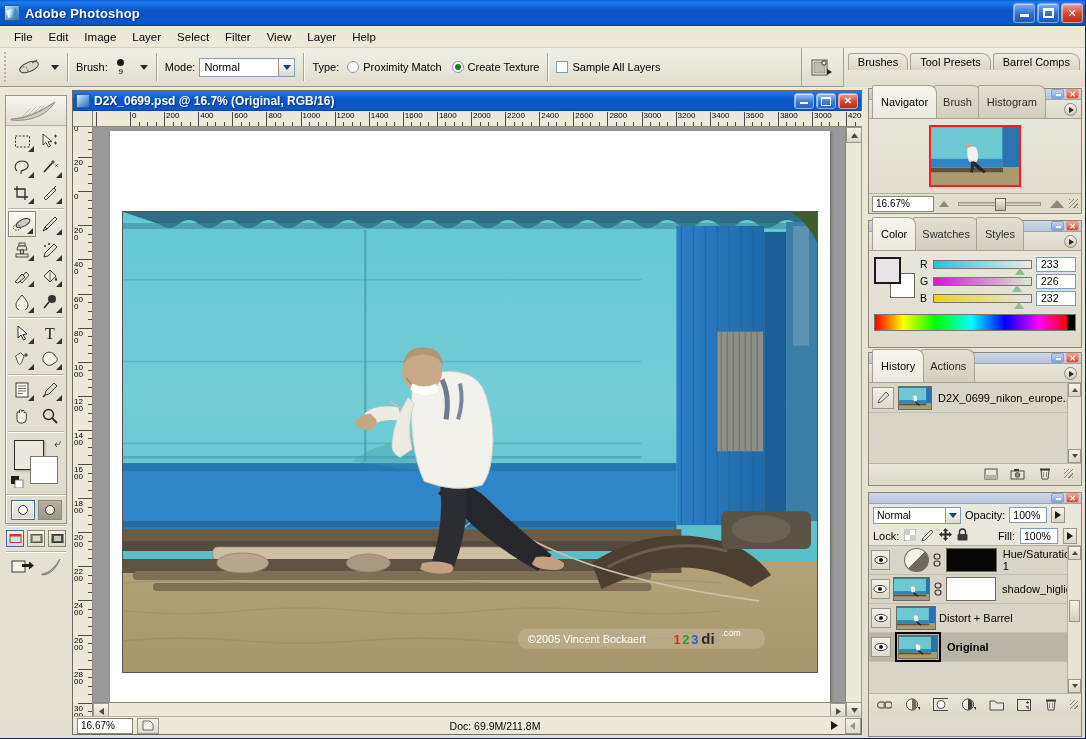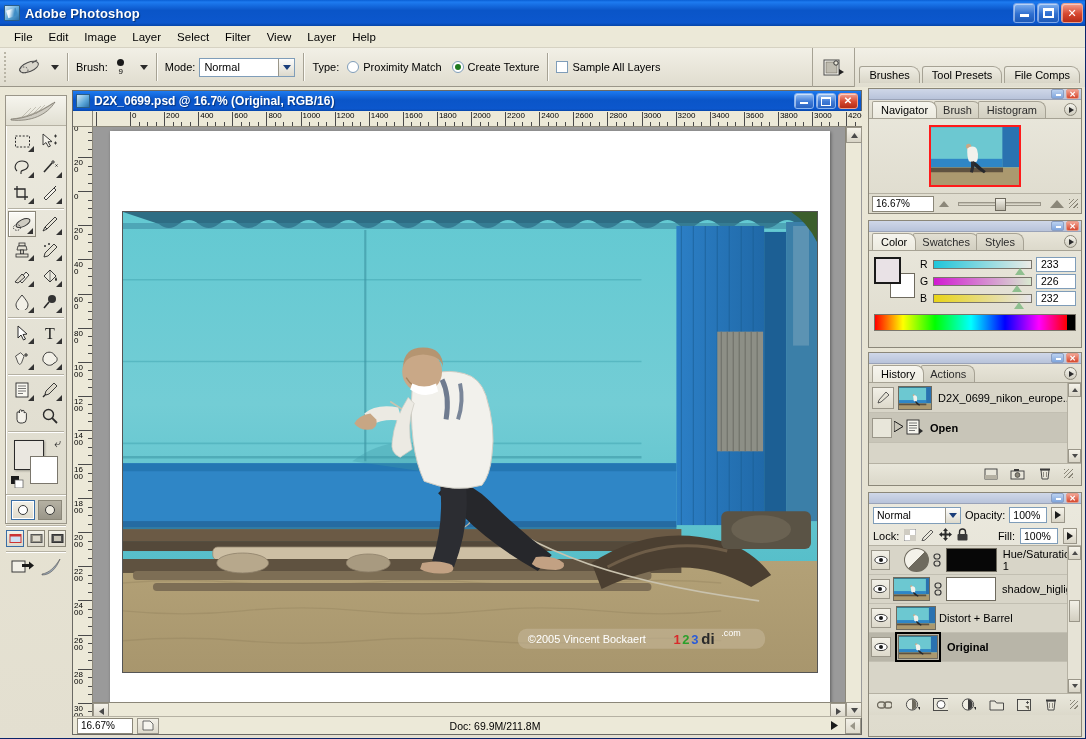--- a/index.html
+++ b/index.html
@@ -68,21 +68,21 @@
     border-top:5px solid #1a3d7a;}
   .radio{ width:12px;height:12px;border-radius:50%;border:1px solid #7f9db9;background:#fff;
     display:inline-flex;align-items:center;justify-content:center;margin-right:4px;}
   .radio.on:after{ content:"";width:6px;height:6px;border-radius:50%;background:#1f7a1f;}
   .chk{ width:12px;height:12px;border:1px solid #7f9db9;background:#fff;margin-right:4px;}
   .opt-right{ position:absolute; right:0; top:0; height:39px; display:flex; align-items:center;}
   .well{ height:39px; display:flex; align-items:flex-end; padding:0 4px 0 4px;
     background:linear-gradient(#f2f0e6,#e0ddcf); border-left:1px solid #a6a294;}
   .welltab{ height:17px; padding:0 9px 0 9px; margin-right:2px; font-size:11px; color:#000;
     background:linear-gradient(#efedE3,#d9d6c8); border:1px solid #a6a294; border-bottom:none;
-    border-radius:3px 9px 0 0; display:flex;align-items:center; position:relative; bottom:4px;}
+    border-radius:3px 9px 0 0; display:flex;align-items:center; position:relative; bottom:17px;}
 
   
   .toolbox{ position:absolute; left:5px; top:95px; width:62px; height:429px;
     background:linear-gradient(#eceadf,#dedbcd); border:1px solid #9a9689;
     box-shadow:1px 1px 0 #fff inset; }
   .tb-head{ height:30px; background:linear-gradient(#f6f5ee,#e1dfd2); border-bottom:1px solid #b5b1a3;
     display:flex;align-items:center;justify-content:center;}
   .toolgrid{ display:flex; flex-wrap:wrap; padding:2px 2px 0 2px;}
   .tool{ width:28px;height:26px; display:flex;align-items:center;justify-content:center;
     position:relative; }
@@ -165,21 +165,21 @@
   .pal-top{ height:11px; background:linear-gradient(#cfd7e8,#b8c3da);
     border-bottom:1px solid #9aa3b8; position:relative;}
   .pal-top .pbtns{ position:absolute; right:2px; top:0px; display:flex; gap:2px;}
   .pbtn{ width:13px;height:10px;border:1px solid #8a9ec2;border-radius:2px;
     background:linear-gradient(#bcd2f0,#7fa5dd); position:relative;}
   .pbtn.close{ background:linear-gradient(#f3a291,#d6482f);border-color:#e49a87;}
   .pbtn .mg{ position:absolute;left:4px;bottom:2px;width:5px;height:2px;background:#fff;}
   .pbtn .xg{ position:absolute;left:0;right:0;top:0;text-align:center;color:#fff;font-size:8px;line-height:9px;font-weight:bold;}
   .tabrow{ height:19px; display:flex; align-items:flex-end; padding-left:3px;
     background:linear-gradient(#e8e5d9,#dcd9cb); border-bottom:1px solid #a6a294; position:relative;}
-  .ptab{ height:17px; padding:0 8px; font-size:11px; color:#2b2b2b; display:flex;align-items:center;
+  .ptab{ height:17px; padding:16px 8px; font-size:11px; color:#2b2b2b; display:flex;align-items:center;
     background:linear-gradient(#e2dfd2,#d2cfc1); border:1px solid #a6a294; border-bottom:none;
     border-radius:2px 8px 0 0; margin-right:-3px;}
   .ptab.active{ background:linear-gradient(#f6f5ee,#eceadf); color:#000; z-index:2;}
   .palmenu{ position:absolute; right:4px; top:3px; width:13px;height:13px;border-radius:50%;
     background:linear-gradient(#f4f3ec,#cfccbe); border:1px solid #8b8779;
     display:flex;align-items:center;justify-content:center;}
   .palmenu:after{content:"";width:0;height:0;border-top:3px solid transparent;
     border-bottom:3px solid transparent;border-left:5px solid #2a2a2a;margin-left:1px;}
 
   
@@ -349,21 +349,21 @@
         <svg width="24" height="22" viewBox="0 0 24 22">
           <rect x="2" y="3" width="15" height="15" fill="#f6f5ee" stroke="#4a4a4a"></rect>
           <rect x="4" y="5" width="11" height="11" fill="#bfbcb0" stroke="#6e6a5e" stroke-width=".6"></rect>
           <circle cx="14" cy="6" r="2.2" fill="#e6e3d6" stroke="#333"></circle>
           <path d="M17 12 l5 3 l-5 3 z" fill="#222"></path>
         </svg>
       </div>
       <div class="well">
         <div class="welltab">Brushes</div>
         <div class="welltab">Tool Presets</div>
-        <div class="welltab">File Comps</div>
+        <div class="welltab">Barrel Comps</div>
       </div>
     </div>
   </div>
 
   <div class="toolbox">
     <div class="tb-head">
       <svg width="54" height="24" viewBox="0 0 54 24">
         <path d="M2 20 C16 20 30 14 46 3 C38 16 22 23 2 21 Z" fill="#cfccc2" stroke="#6e6a5e" stroke-width=".7"></path>
         <path d="M4 20 C18 18 32 12 44 4" stroke="#8b8779" fill="none" stroke-width=".6"></path>
         <path d="M12 19 L22 9 M17 18 L27 8 M22 17 L32 7 M27 15 L36 6" stroke="#9a9689" stroke-width=".5"></path>
@@ -1103,36 +1103,20 @@
               <rect x="555" width="141" height="314" fill="#2a72b0"></rect>
             <rect y="316" width="696" height="146" fill="#ab996f"></rect>
               <rect y="318" width="560" height="34" fill="#5f5240"></rect>
             <ellipse cx="300" cy="160" rx="20" ry="21" fill="#c9a887"></ellipse>
             <path d="M290 176 q22 -22 52 -14 q16 4 22 22 q10 32 6 60 q-2 20 -10 30 q-28 8 -58 -4 Z" fill="#f2f1ec"></path>
             <path d="M330 268 q22 6 38 22 q28 28 62 54 l-14 16 q-46 -26 -74 -54 Z" fill="#26272b"></path>
           </svg>
         </div>
         <div class="hist-lab">D2X_0699_nikon_europe....</div>
       </div>
-      <div class="hist-row sel">
-        <div style="width:20px;height:20px;border:1px solid #9a9689;background:#e8e6da;margin-right:2px"></div>
-        <div style="margin-right:3px">
-          <svg width="9" height="11">
-              <path d="M0 0 L9 5.5 L0 11 Z" fill="none" stroke="#1a1a1a"></path>
-            </svg>
-        </div>
-        <div style="margin-right:6px">
-          <svg width="18" height="16">
-              <rect x="1" y="1" width="12" height="14" fill="#f6f5ee" stroke="#2a2a2a" stroke-width=".9"></rect>
-              <path d="M3 4 h8 M3 6.5 h8 M3 9 h8 M3 11.5 h6" stroke="#555" stroke-width=".8"></path>
-              <path d="M13 9 l4 3 l-4 3 Z" fill="#2a2a2a"></path>
-            </svg>
-        </div>
-        <div class="hist-lab b">Open</div>
-      </div>
       <div class="palscroll">
         <div class="ps-btn">
           <svg width="6" height="4">
               <path d="M3 0 L6 4 L0 4 Z" fill="#4a4a4a"></path>
             </svg>
           </div>
         <div class="ps-fill"></div>
         <div class="ps-btn">
           <svg width="6" height="4">
               <path d="M3 4 L0 0 L6 0 Z" fill="#4a4a4a"></path>

